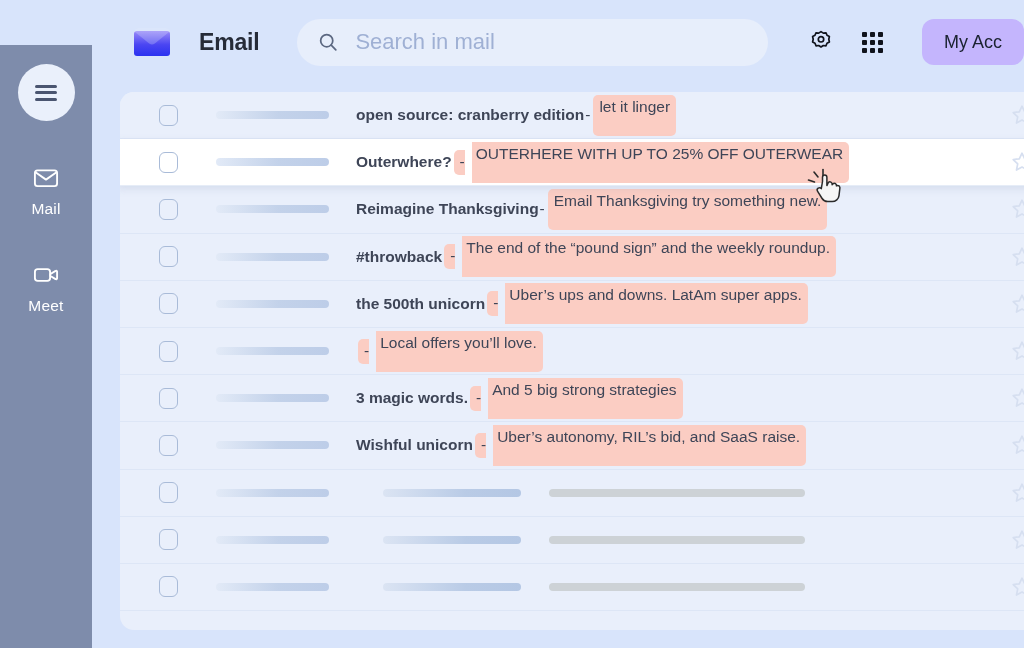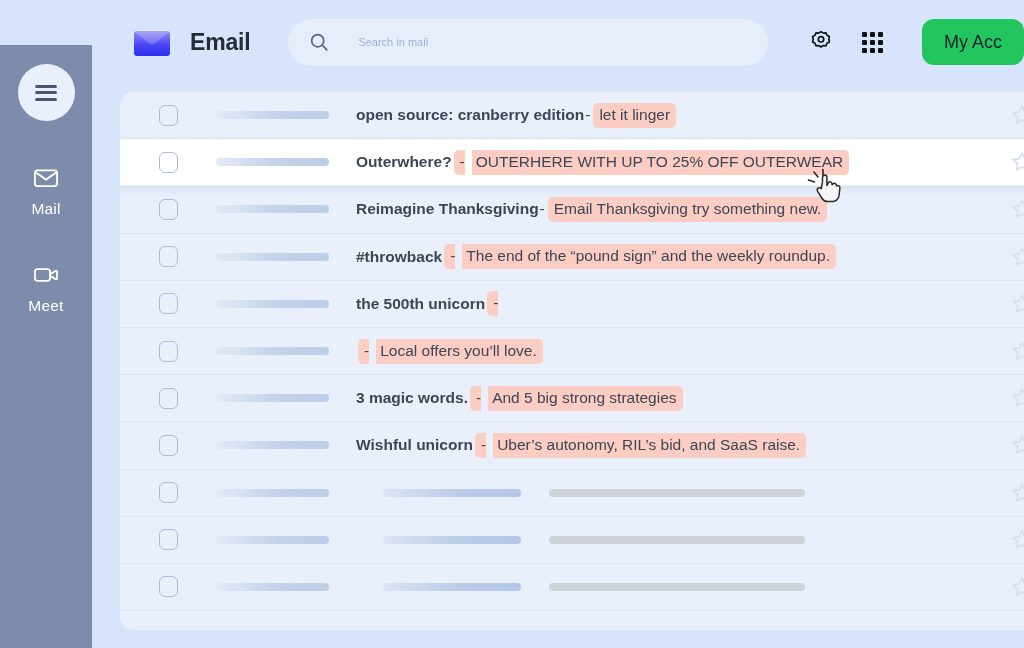--- a/index.html
+++ b/index.html
@@ -74,40 +74,40 @@
     display: flex;
     align-items: center;
   }
   .brand {
     display: flex; align-items: center;
     margin-left: 42px;
     cursor: pointer;
   }
   .brand-logo { width: 36px; height: 28px; }
   .brand-name {
-    margin-left: 20px;
+    margin-left: 29px;
     font-size: 23px;
     font-weight: bold;
     color: #262b38;
     letter-spacing: -.2px;
   }
   .searchbar {
     margin-left: 38px;
     width: 497px; height: 47px;
     background: #e7eefb;
     border-radius: 24px;
     display: flex; align-items: center;
     padding: 0 20px;
     cursor: text;
   }
   .search-icon { width: 22px; height: 22px; flex: none; }
   .search-input {
     border: none; outline: none; background: transparent;
-    margin-left: 28px;
-    font-size: 11px;
+    margin-left: 16px;
+    font-size: 22px;
     font-family: "Liberation Sans", sans-serif;
     color: #3c4356;
     width: 100%;
   }
   .search-input::placeholder { color: #9fb0d4; }
   .topbar-actions {
     display: flex; align-items: center;
     margin-left: 36px;
   }
   .icon-btn {
@@ -123,21 +123,21 @@
     grid-template-rows: repeat(3, 5px);
     gap: 3px;
   }
   .grid-icon i {
     display: block; width: 5px; height: 5px;
     background: #10131c; border-radius: 1px;
   }
   .account-btn {
     margin-left: 32px;
     height: 46px;
-    background: #22c55e;
+    background: #c4b5fd;
     border: none;
     border-radius: 12px;
     display: flex; align-items: center;
     padding: 0 22px;
     font-size: 18px;
     font-family: "Liberation Sans", sans-serif;
     color: #1b2230;
     white-space: nowrap;
     cursor: pointer;
   }
@@ -195,21 +195,21 @@
     overflow: hidden;
     display: flex;
     align-items: center;
   }
   .row-subject { color: #3e4557; font-weight: bold; }
   .row-dash { color: #3e4557; padding: 0 1px; }
   .row-snippet {
     background: #fbcdc3;
     color: #3e4557;
     border-radius: 5px;
-    padding: 3px 6px 4px 6px;
+    padding: 3px 6px 20px 6px;
     margin-left: 2px;
   }
   .row-dash.inside {
     background: #fbcdc3;
     border-radius: 5px 0 0 5px;
     padding: 3px 0 4px 6px;
     margin-left: 2px;
   }
   .row-dash.inside + .row-snippet {
     margin-left: 7px;
@@ -392,20 +392,21 @@
           <span class="row-star"><svg width="24" height="24" viewBox="0 0 24 24" fill="none" stroke="#d6dff0" stroke-width="1.7" stroke-linejoin="round">
               <path d="M12 3.2l2.7 5.6 6.1.8-4.5 4.3 1.2 6.1L12 17.1 6.5 20l1.2-6.1L3.2 9.6l6.1-.8z"></path>
             </svg></span>
         </div>
         <div class="mail-row">
           <div class="row-check"></div>
           <div class="row-sender"></div>
           <div class="row-text">
             <span class="row-subject">the 500th unicorn </span>
             <span class="row-dash inside">-</span>
+            <span class="row-snippet">Uber’s ups and downs. LatAm super apps.</span>
           </div>
           <span class="row-star"><svg width="24" height="24" viewBox="0 0 24 24" fill="none" stroke="#d6dff0" stroke-width="1.7" stroke-linejoin="round">
               <path d="M12 3.2l2.7 5.6 6.1.8-4.5 4.3 1.2 6.1L12 17.1 6.5 20l1.2-6.1L3.2 9.6l6.1-.8z"></path>
             </svg></span>
         </div>
         <div class="mail-row">
           <div class="row-check"></div>
           <div class="row-sender"></div>
           <div class="row-text">
             <span class="row-dash inside">-</span>

